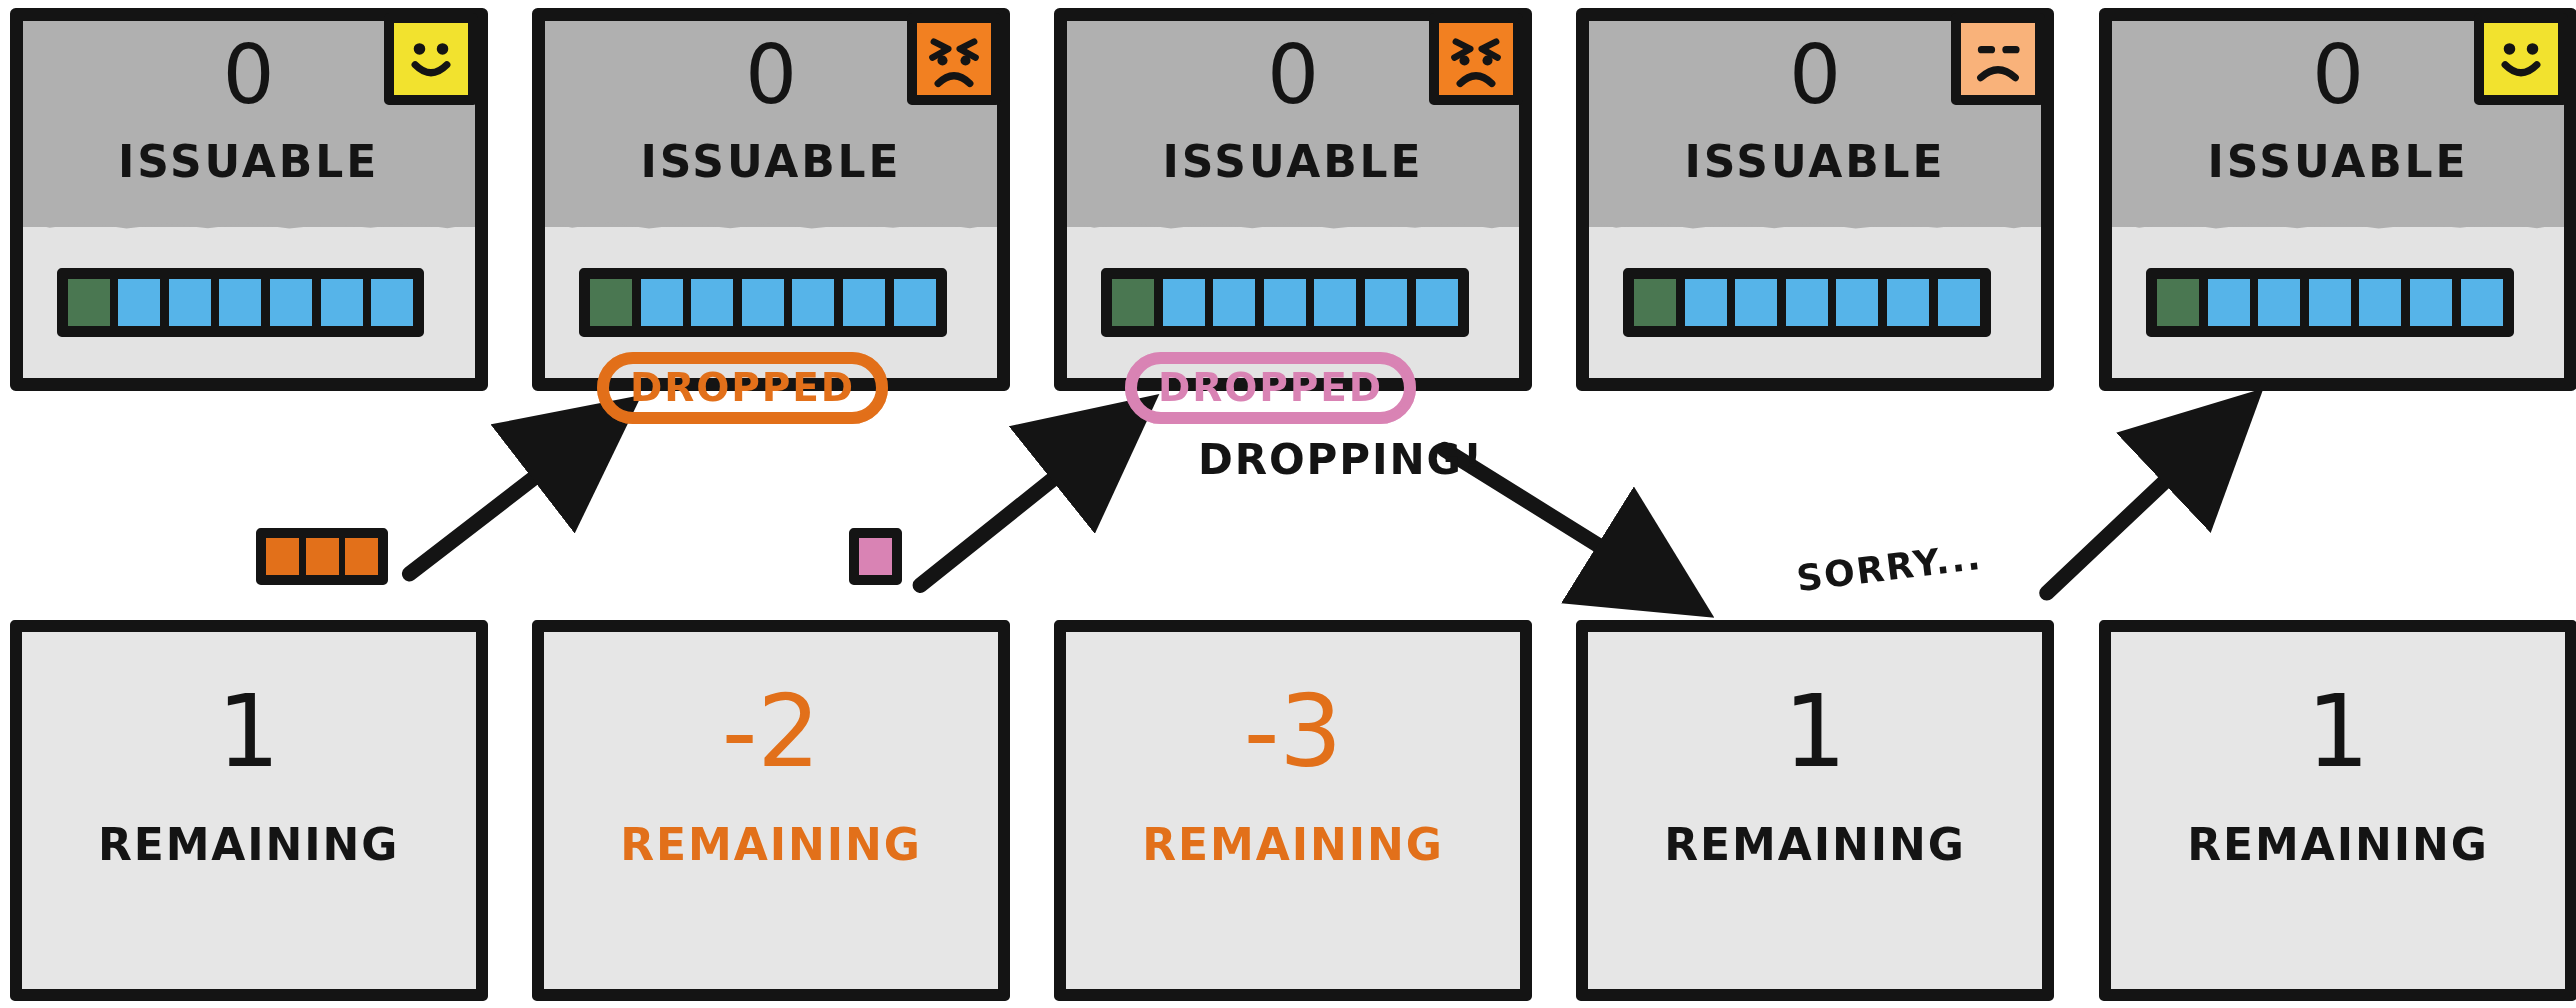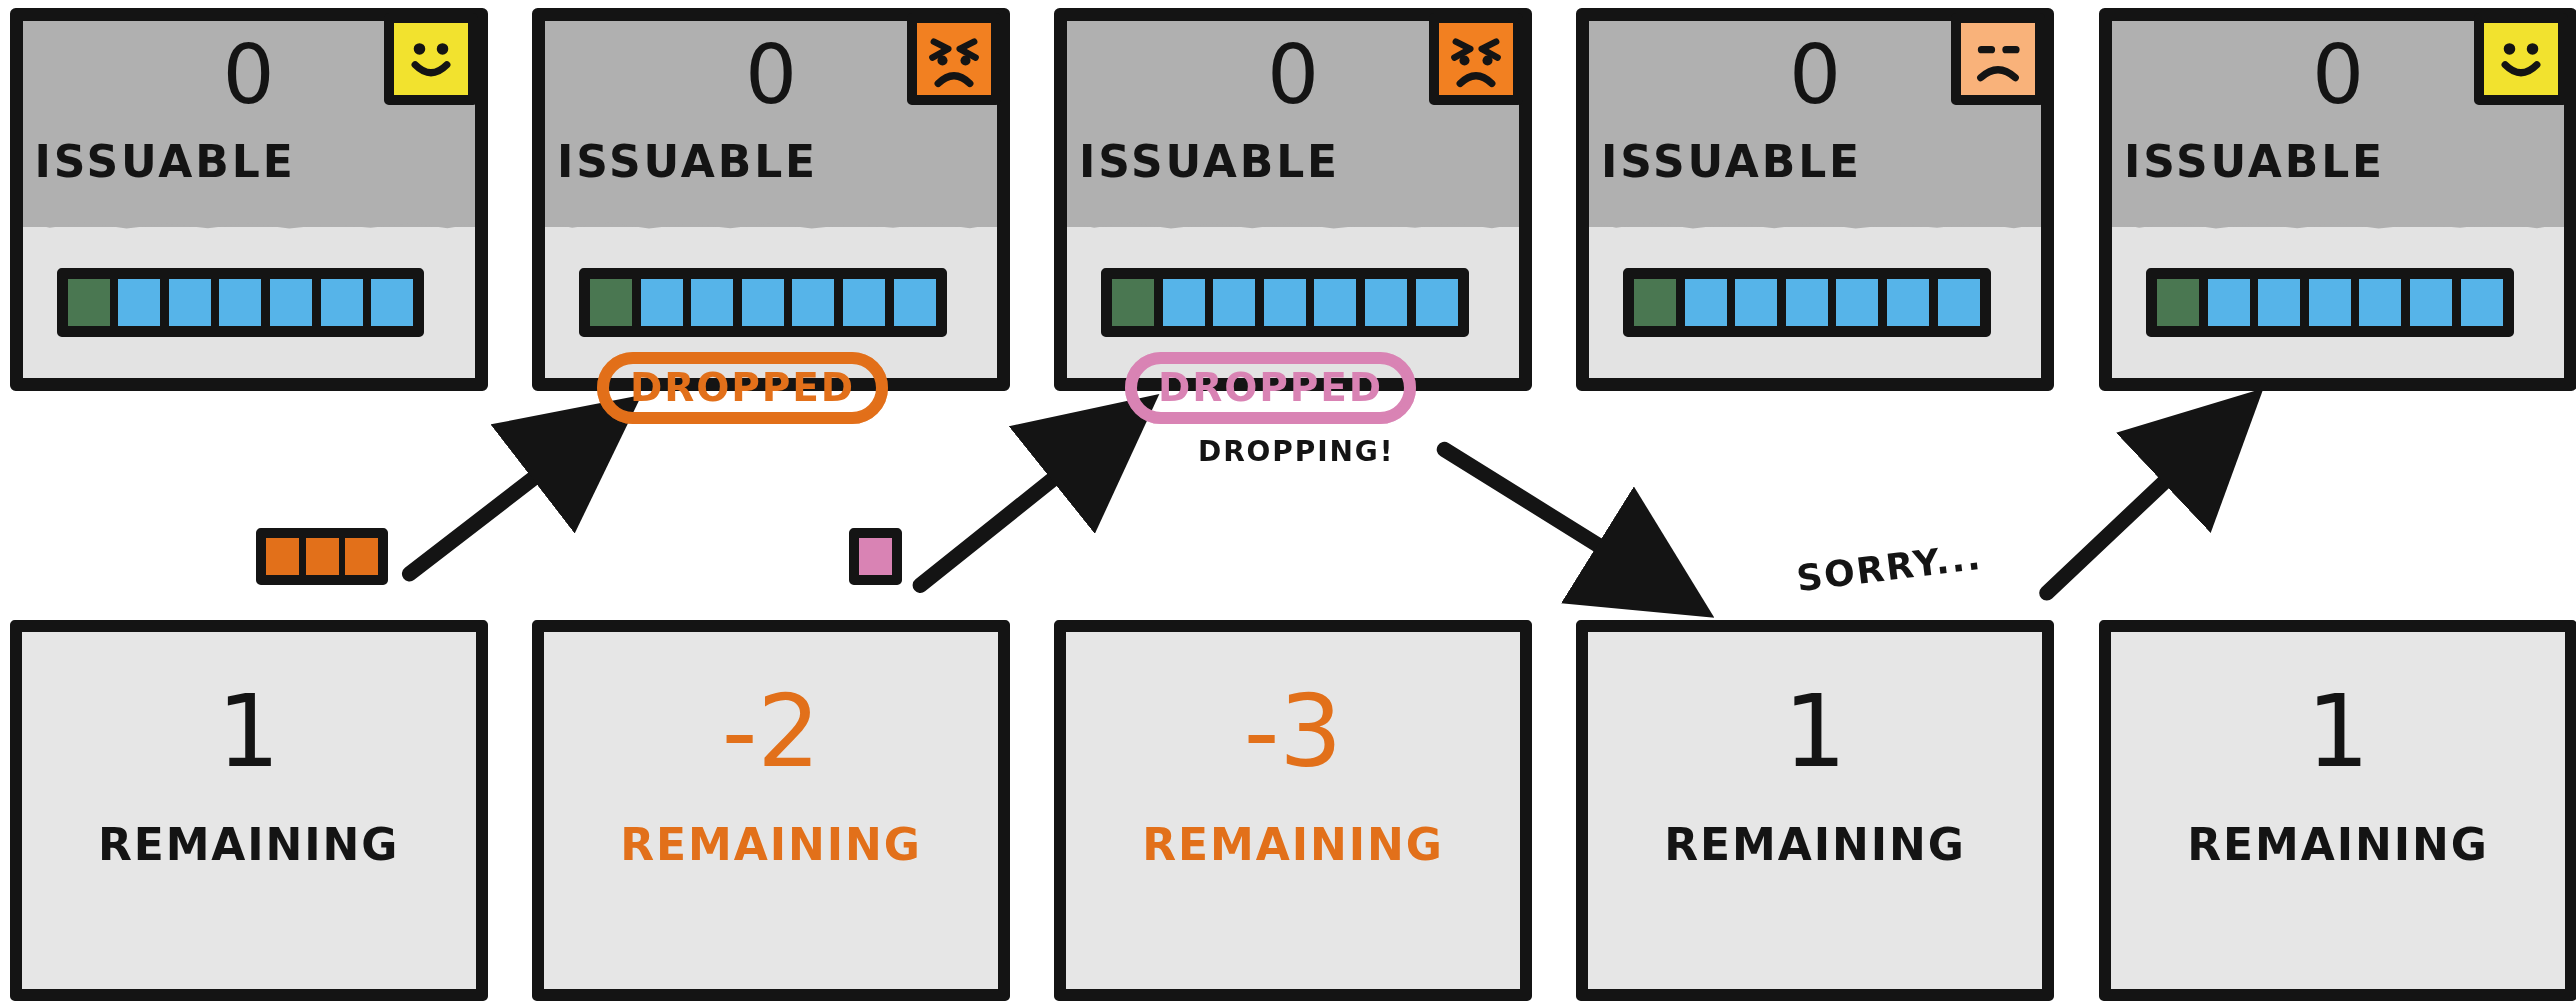--- a/index.html
+++ b/index.html
@@ -29,24 +29,23 @@
     clip-path:polygon(0 0,6% 60%,14% 10%,23% 70%,32% 20%,41% 65%,50% 15%,59% 70%,68% 25%,77% 62%,86% 14%,94% 66%,100% 20%,100% 0);
   }
   .issuable-count{
     position:absolute;top:13.4px;left:0;width:100%;
     text-align:center;font-size:82px;line-height:1;
     color:#141414;font-weight:400;
     font-family:"DejaVu Sans", sans-serif;
   }
   .issuable-label{
     position:absolute;top:115px;left:0;width:100%;
-    text-align:left;font-size:44px;letter-spacing:2.9px;
+    text-align:center;font-size:44px;letter-spacing:2.9px;
     color:#141414;font-weight:bold;
     font-family:"DejaVu Sans", sans-serif;
-    margin-left:12px;
   }
   .mood-badge{
     position:absolute;top:-7.7px;right:-3.8px;
     width:94px;height:92px;
     border:10.5px solid #141414;
     border-radius:4.8px;
     box-sizing:border-box;
   }
   .mood-badge svg{display:block;width:100%;height:100%;}
 
@@ -112,21 +111,21 @@
     border:10.5px solid #141414;border-radius:4.8px;
     display:flex;gap:6.7px;box-sizing:border-box;
     background:#141414;height:57px;
   }
   .token .cell{width:33px;height:100%;}
   .cell.orange{background:#e2701a;}
   .cell.pink{background:#d983b4;}
 
   
   .ann-text{
-    position:absolute;font-size:28px;font-weight:bold;color:#141414;
+    position:absolute;font-size:42px;font-weight:bold;color:#141414;
     letter-spacing:1.9px;white-space:nowrap;
   }
   .ann-text.small{font-size:36px;}
   svg.arrows{position:absolute;left:0;top:0;width:2576px;height:1008px;pointer-events:none;}
 </style>
 </head>
 <body>
 
 <div id="stage">
 

